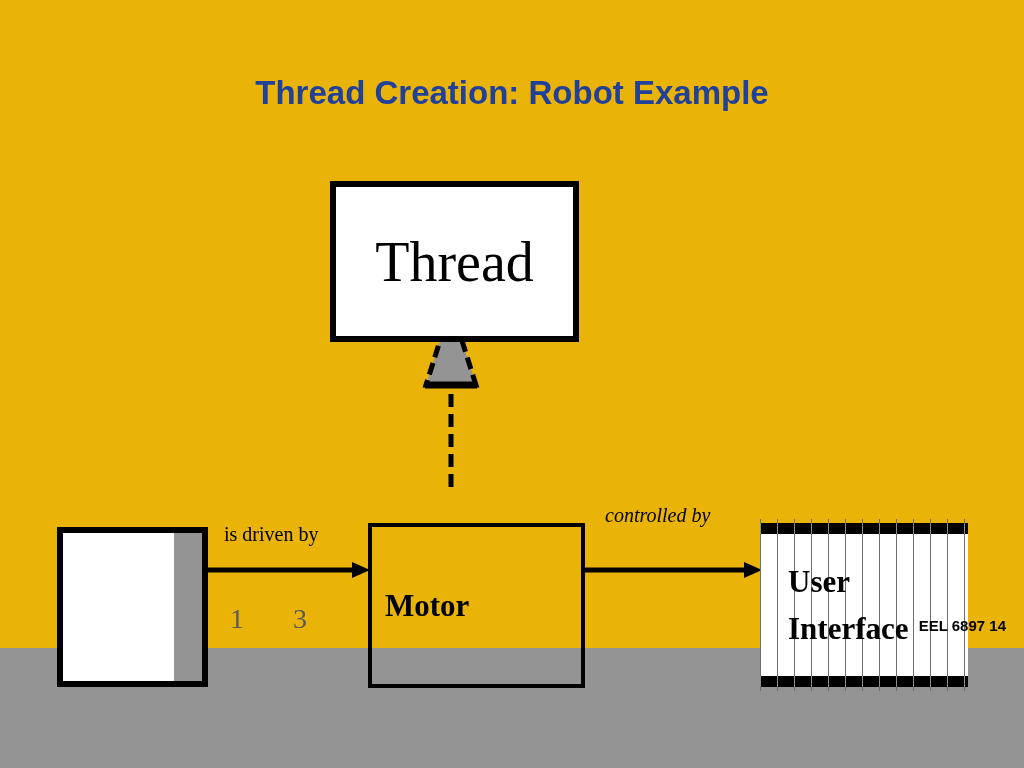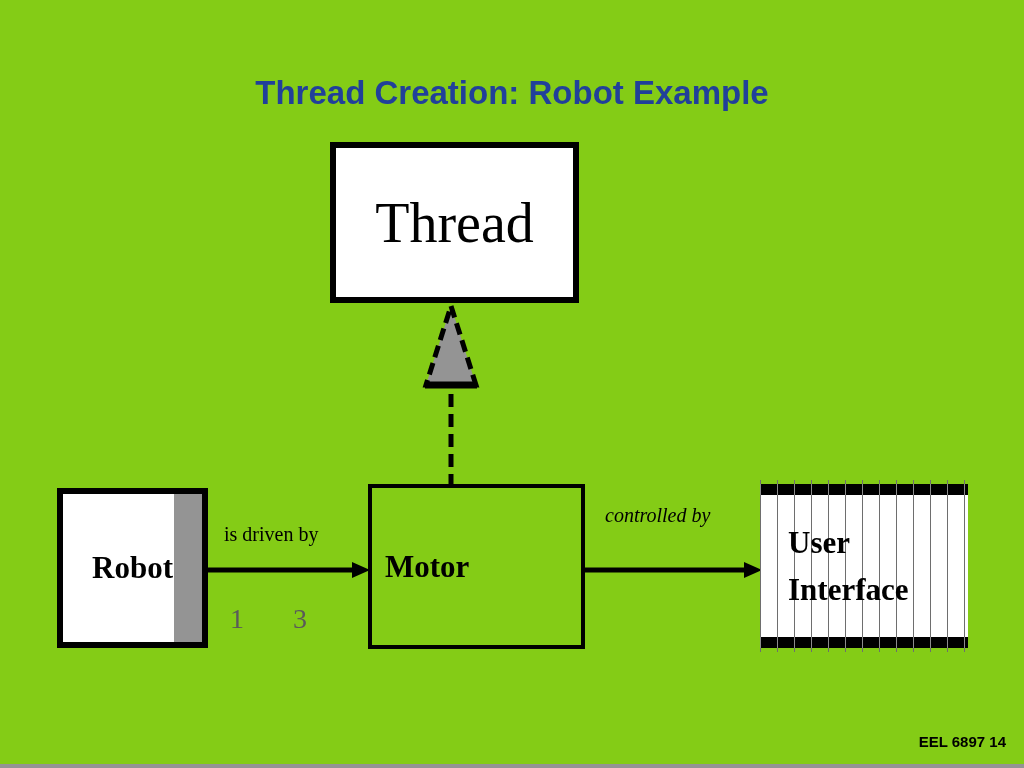--- a/index.html
+++ b/index.html
@@ -13,22 +13,22 @@
     height: 768px;
     overflow: hidden;
     font-family: "Liberation Serif", serif;
     position: relative;
   }
 
   #slide {
     position: absolute;
     left: 0; top: 0;
     width: 1024px;
-    height: 764px;
-    background: #84cc16;
+    height: 648px;
+    background: #eab308;
   }
 
   
   .slide-title {
     position: absolute;
     left: 0;
     top: 74px;
     width: 1024px;
     text-align: center;
     font-family: "Liberation Sans", sans-serif;
@@ -36,20 +36,21 @@
     font-size: 33px;
     letter-spacing: 0px;
     color: #21409A;
     white-space: nowrap;
   }
 
   
   .cls-box {
     position: absolute;
     box-sizing: border-box;
+    margin-top: 39px;
   }
 
   
   .thread-box {
     left: 330px;
     top: 142px;
     width: 249px;
     height: 161px;
     background: #ffffff;
     border: 6px solid #000000;
@@ -259,21 +260,20 @@
       <polygon points="762,570 744,562 744,578" fill="#000000"></polygon>
     </g>
   </svg>
 
   <div class="cls-box thread-box">
     <div class="thread-label">Thread</div>
   </div>
 
   <div class="cls-box robot-box">
     <div class="robot-fill"></div>
-    <div class="robot-label">Robot</div>
   </div>
 
   <div class="cls-box motor-box">
     <div class="motor-label">
       <span>Motor</span>
     </div>
   </div>
 
   <div class="cls-box ui-box">
     <div class="ui-stripes"></div>

